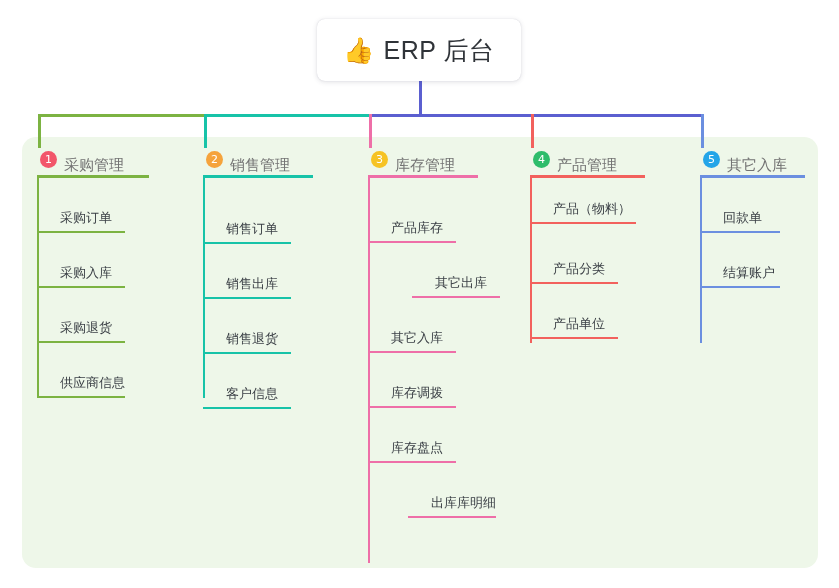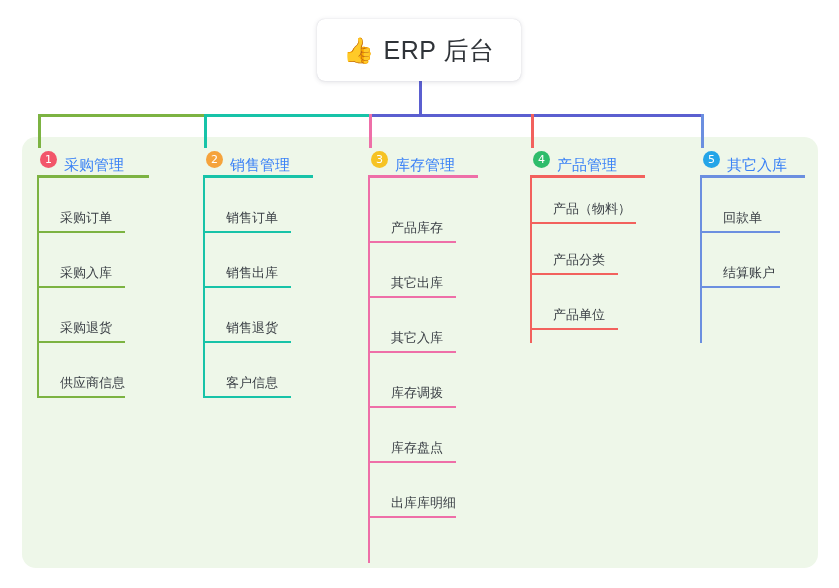--- a/index.html
+++ b/index.html
@@ -72,21 +72,21 @@
     border-radius: 50%;
     color: #fff;
     font-size: 11px;
     line-height: 17px;
     text-align: center;
     flex: 0 0 auto;
     font-family: "DejaVu Sans", sans-serif;
   }
   .col-title {
     font-size: 15px;
-    color: #3b82f6;
+    color: #737373;
     white-space: nowrap;
     margin-top: 12px;
   }
   .head-rule {
     height: 3px;
     margin-top: 5px;
   }
   .spine {
     position: absolute;
     width: 2px;
@@ -165,21 +165,21 @@
         </div>
       </div>
       <div class="column" style="left: 203px;">
         <div class="col-head">
           <span class="badge" style="background: rgb(245, 163, 60);">2</span>
           <span class="col-title">销售管理</span>
         </div>
         <div class="head-rule" style="width: 110px; background: rgb(23, 195, 168);"></div>
         <div class="spine" style="background: rgb(23, 195, 168); height: 220px;"></div>
         <div class="items">
-          <div class="item" style="height: 55px;">
+          <div class="item" style="height: 66px;">
             <div class="item-label">销售订单</div>
             <div class="item-rule" style="width: 88px; background: rgb(23, 195, 168);"></div>
           </div>
           <div class="item" style="height: 55px;">
             <div class="item-label">销售出库</div>
             <div class="item-rule" style="width: 88px; background: rgb(23, 195, 168);"></div>
           </div>
           <div class="item" style="height: 55px;">
             <div class="item-label">销售退货</div>
             <div class="item-rule" style="width: 88px; background: rgb(23, 195, 168);"></div>
@@ -195,55 +195,55 @@
           <span class="badge" style="background: rgb(246, 195, 36);">3</span>
           <span class="col-title">库存管理</span>
         </div>
         <div class="head-rule" style="width: 110px; background: rgb(238, 111, 168);"></div>
         <div class="spine" style="background: rgb(238, 111, 168); height: 385px;"></div>
         <div class="items">
           <div class="item" style="height: 65px;">
             <div class="item-label">产品库存</div>
             <div class="item-rule" style="width: 88px; background: rgb(238, 111, 168);"></div>
           </div>
-          <div class="item" style="height: 55px;">
+          <div class="item" style="height: 55px; margin-left: 44px;">
             <div class="item-label">其它出库</div>
             <div class="item-rule" style="width: 88px; background: rgb(238, 111, 168);"></div>
           </div>
           <div class="item" style="height: 55px;">
             <div class="item-label">其它入库</div>
             <div class="item-rule" style="width: 88px; background: rgb(238, 111, 168);"></div>
           </div>
           <div class="item" style="height: 55px;">
             <div class="item-label">库存调拨</div>
             <div class="item-rule" style="width: 88px; background: rgb(238, 111, 168);"></div>
           </div>
           <div class="item" style="height: 55px;">
             <div class="item-label">库存盘点</div>
             <div class="item-rule" style="width: 88px; background: rgb(238, 111, 168);"></div>
           </div>
-          <div class="item" style="height: 55px;">
+          <div class="item" style="height: 55px; margin-left: 40px;">
             <div class="item-label">出库库明细</div>
             <div class="item-rule" style="width: 88px; background: rgb(238, 111, 168);"></div>
           </div>
         </div>
       </div>
       <div class="column" style="left: 530px;">
         <div class="col-head">
           <span class="badge" style="background: rgb(46, 189, 107);">4</span>
           <span class="col-title">产品管理</span>
         </div>
         <div class="head-rule" style="width: 115px; background: rgb(242, 97, 93);"></div>
         <div class="spine" style="background: rgb(242, 97, 93); height: 165px;"></div>
         <div class="items">
           <div class="item" style="height: 46px;">
             <div class="item-label">产品（物料）</div>
             <div class="item-rule" style="width: 106px; background: rgb(242, 97, 93);"></div>
           </div>
-          <div class="item" style="height: 51px;">
+          <div class="item" style="height: 60px;">
             <div class="item-label">产品分类</div>
             <div class="item-rule" style="width: 88px; background: rgb(242, 97, 93);"></div>
           </div>
           <div class="item" style="height: 55px;">
             <div class="item-label">产品单位</div>
             <div class="item-rule" style="width: 88px; background: rgb(242, 97, 93);"></div>
           </div>
         </div>
       </div>
       <div class="column" style="left: 700px;">

